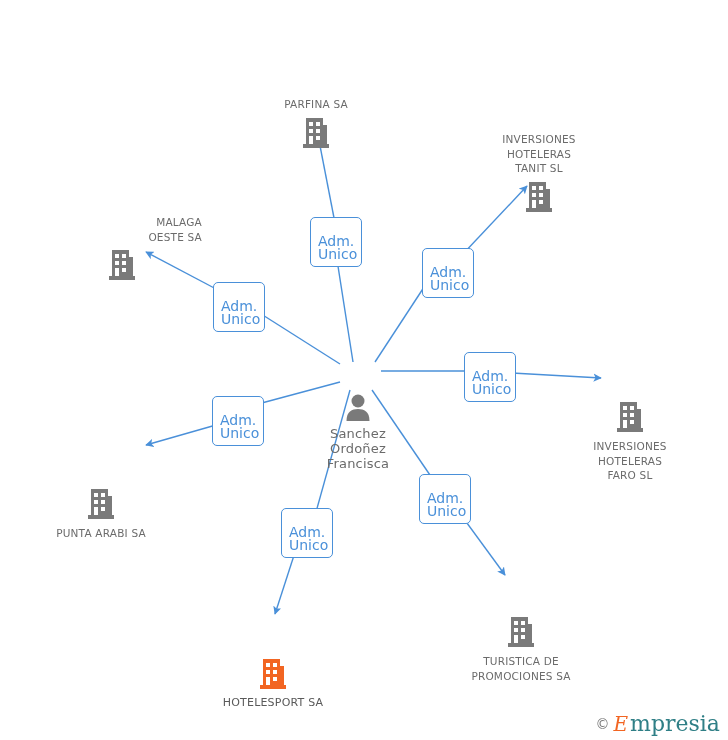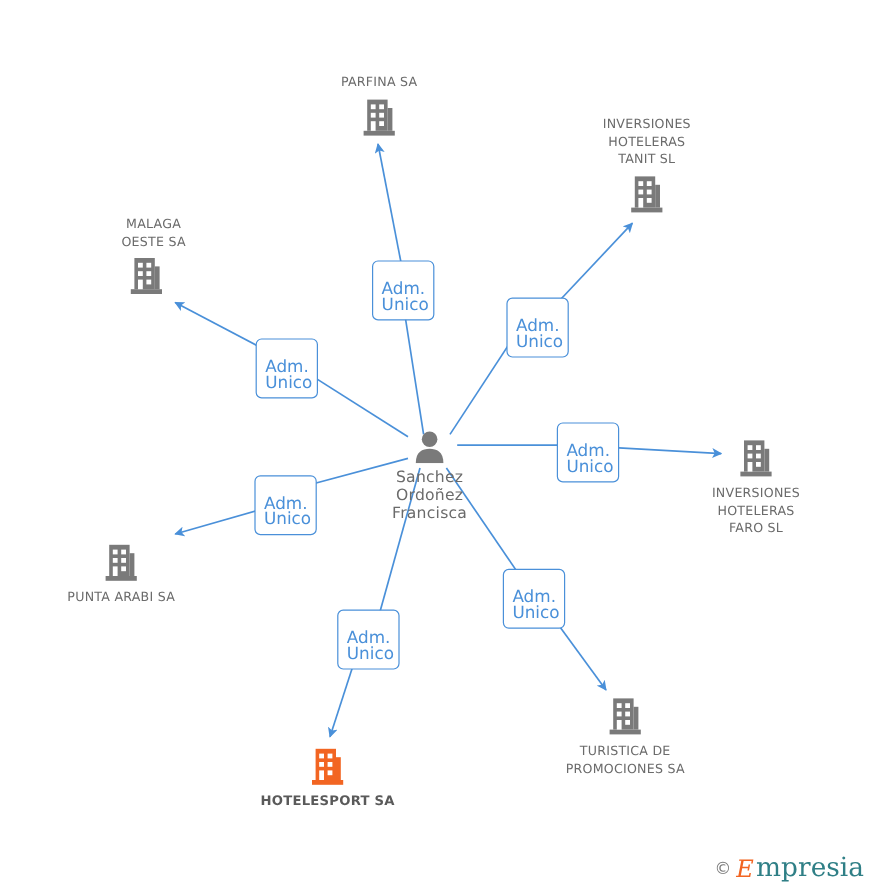--- a/index.html
+++ b/index.html
@@ -22,51 +22,52 @@
     left: 0;
     top: 0;
     width: 728px;
     height: 740px;
   }
   .node {
     position: absolute;
     text-align: center;
     width: 160px;
     margin-left: -80px;
+    margin-top: 35px;
   }
   .node .glyph {
     display: block;
     line-height: 0;
   }
   .node .caption {
     display: block;
     font-size: 10.5px;
     line-height: 14.5px;
     color: #6b6b6b;
     letter-spacing: 0.2px;
     white-space: pre-line;
   }
   .node.person .caption {
     color: #6b6b6b;
     font-size: 13px;
     line-height: 15px;
   }
   .node.highlight .caption {
     color: #5a5a5a;
-    font-weight: bold;
+    font-weight: normal;
     font-size: 11px;
   }
   .node.cap-above .caption {
     margin-bottom: 4px;
   }
   .node.cap-below .caption {
     margin-top: 5px;
   }
   .node.align-left .caption {
-    text-align: center;
+    text-align: right;
     padding-left: 12px;
   }
   .edge-label {
     position: absolute;
     background: #ffffff;
     border: 1.4px solid #4a90d9;
     border-radius: 5px;
     color: #4a90d9;
     font-size: 14px;
     line-height: 13px;

